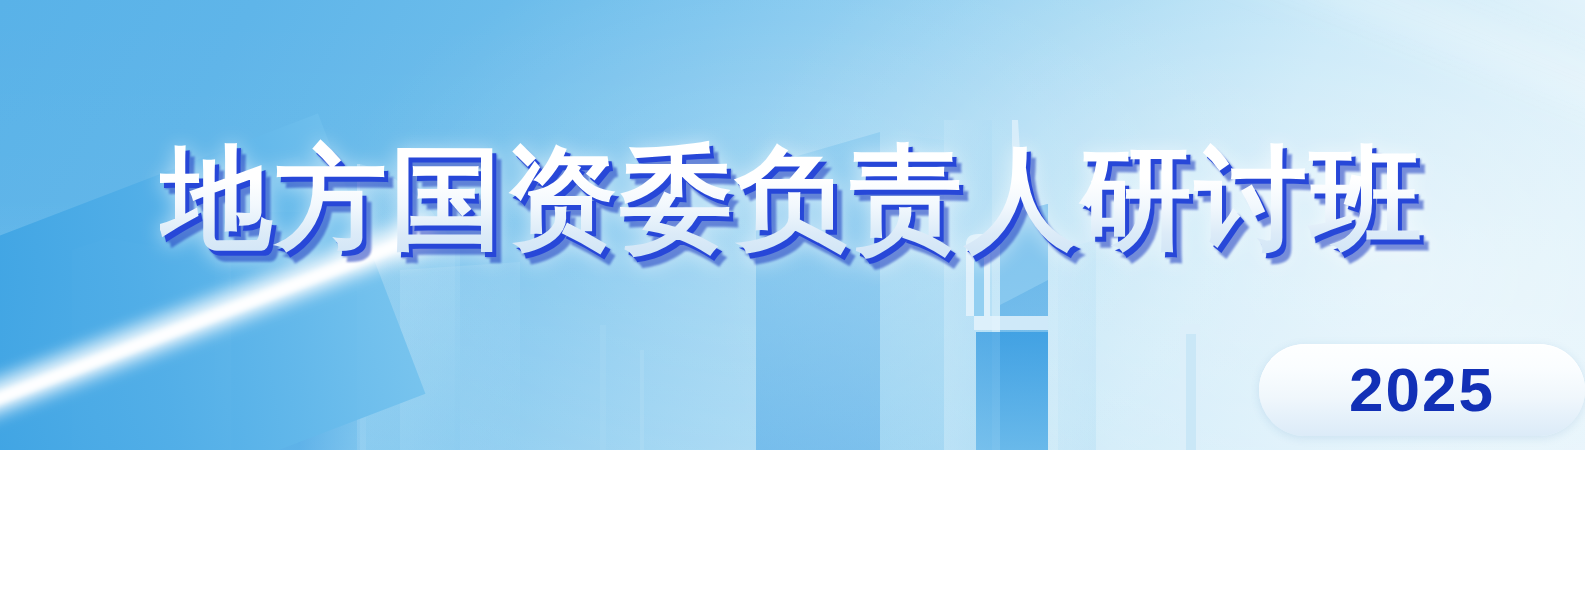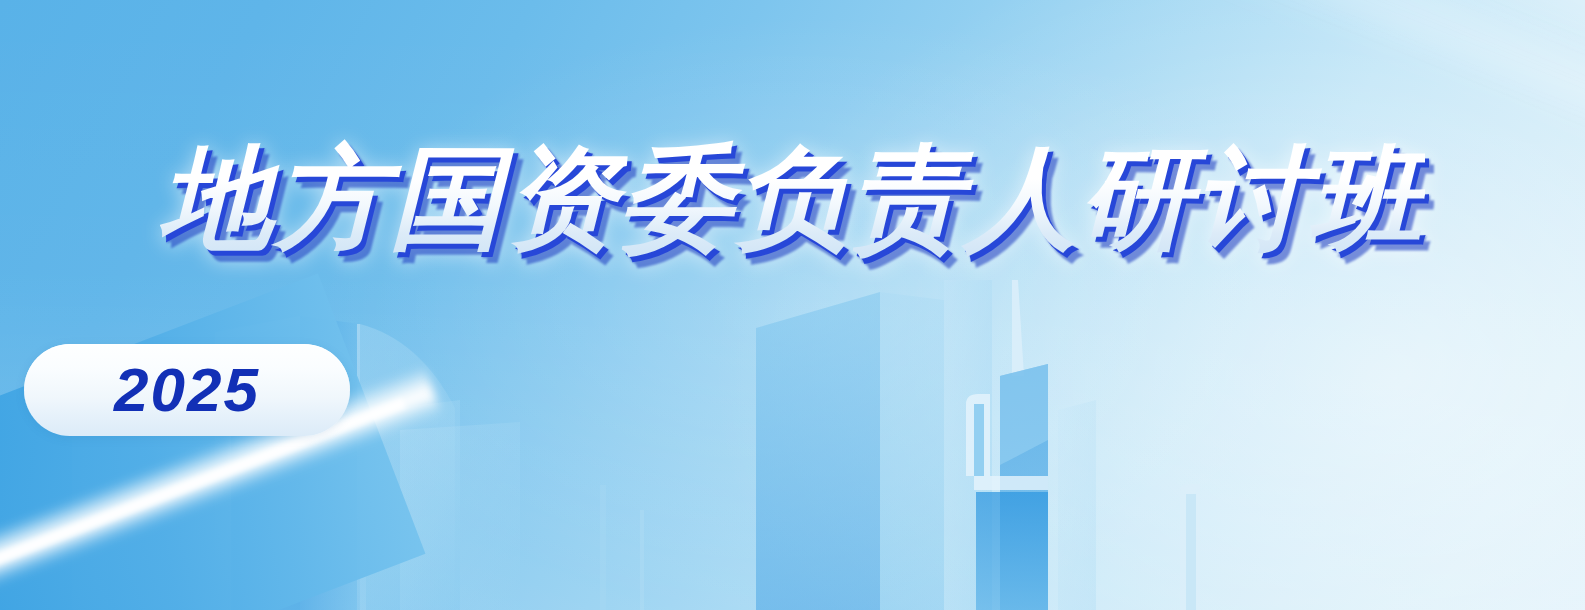--- a/index.html
+++ b/index.html
@@ -6,37 +6,36 @@
   html, body {
     margin: 0;
     padding: 0;
     background: #ffffff;
   }
   * { box-sizing: border-box; }
 
   .banner {
     position: relative;
     width: 1585px;
-    height: 610px;
+    height: 450px;
     overflow: hidden;
     font-family: "Liberation Sans", "DejaVu Sans", sans-serif;
     
     background:
       linear-gradient(118deg,
         #59B2E8 0%,
         #5FB5E9 14%,
         #6BBCEB 28%,
         #7DC5EE 40%,
         #93D0F1 52%,
         #ACDCF4 64%,
         #C0E5F7 74%,
         #CDEAF8 84%,
         #D6EEF9 92%,
         #DCF0FA 100%);
-    font-style: italic;
   }
 
   
   .bg-layer { position: absolute; inset: 0; pointer-events: none; }
 
   
   .bg-vertical-wash {
     background: linear-gradient(180deg,
       rgba(255,255,255,0.00) 0%,
       rgba(255,255,255,0.02) 45%,
@@ -197,21 +196,21 @@
       drop-shadow(4px 5px 0px #2747D8)
       drop-shadow(5px 6px 1px rgba(24,55,190,0.55))
       drop-shadow(0 2px 10px rgba(255,255,255,0.55));
   }
 
   
   .year-wrap {
     position: absolute;
     left: 0; right: 0;
     top: 344px;
-    text-align: left;
+    text-align: right;
     padding-left: 24px;
   }
   .year-pill {
     display: inline-flex;
     align-items: center;
     justify-content: center;
     width: 326px;
     height: 92px;
     border-radius: 46px;
     background: linear-gradient(180deg,

